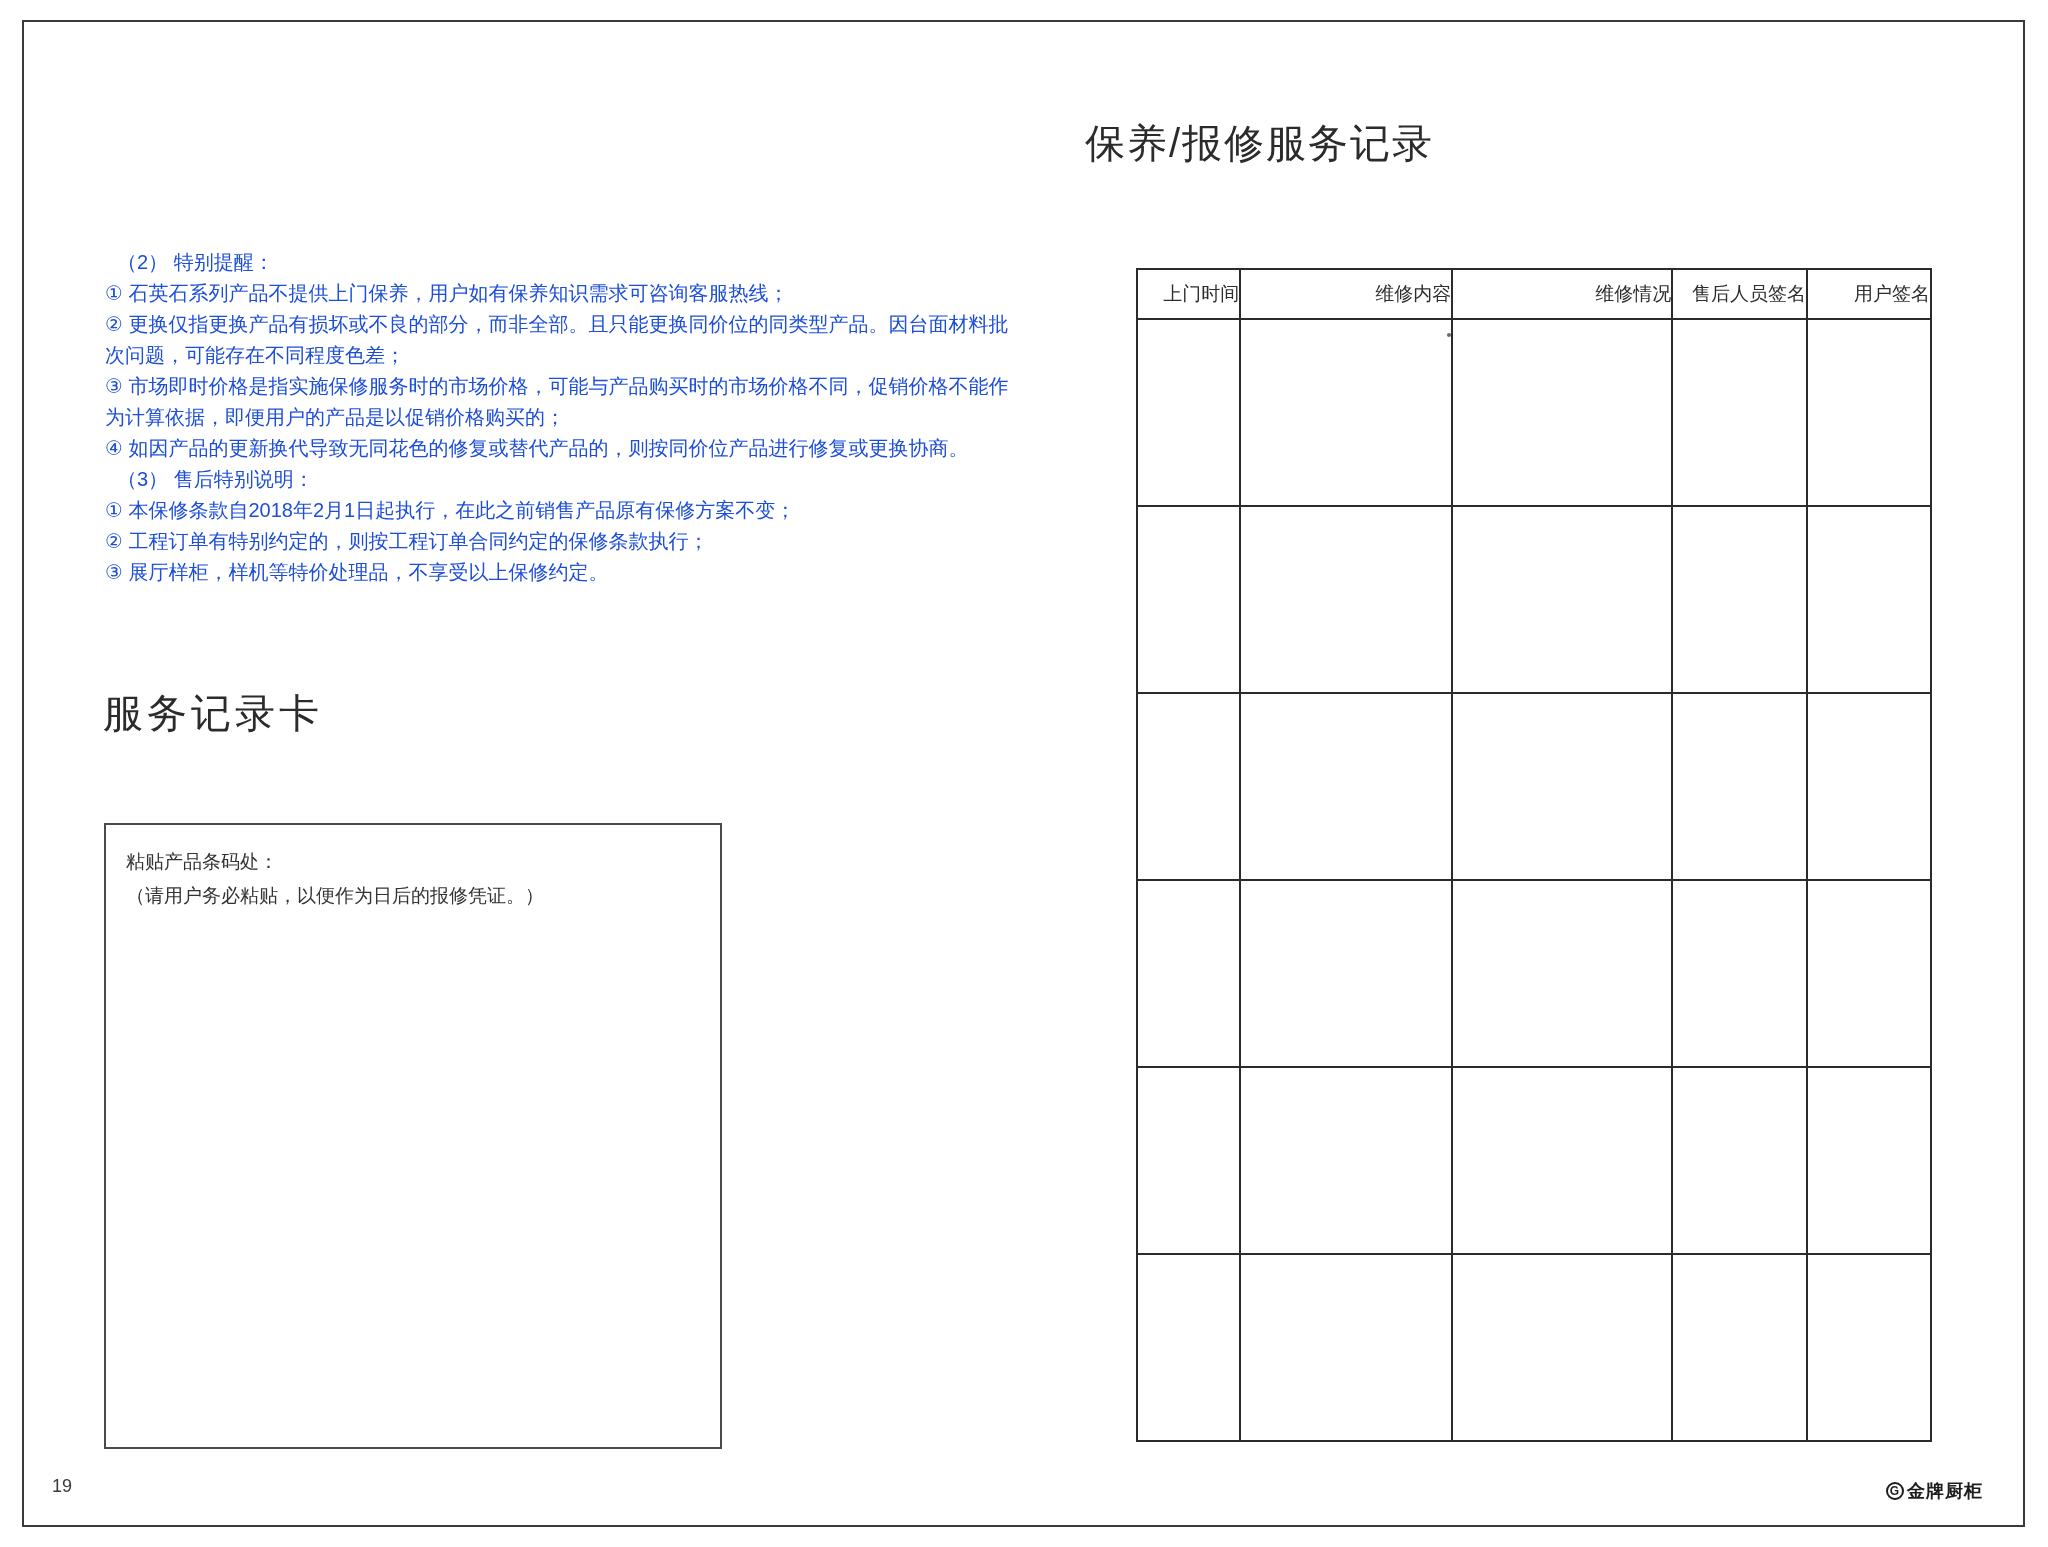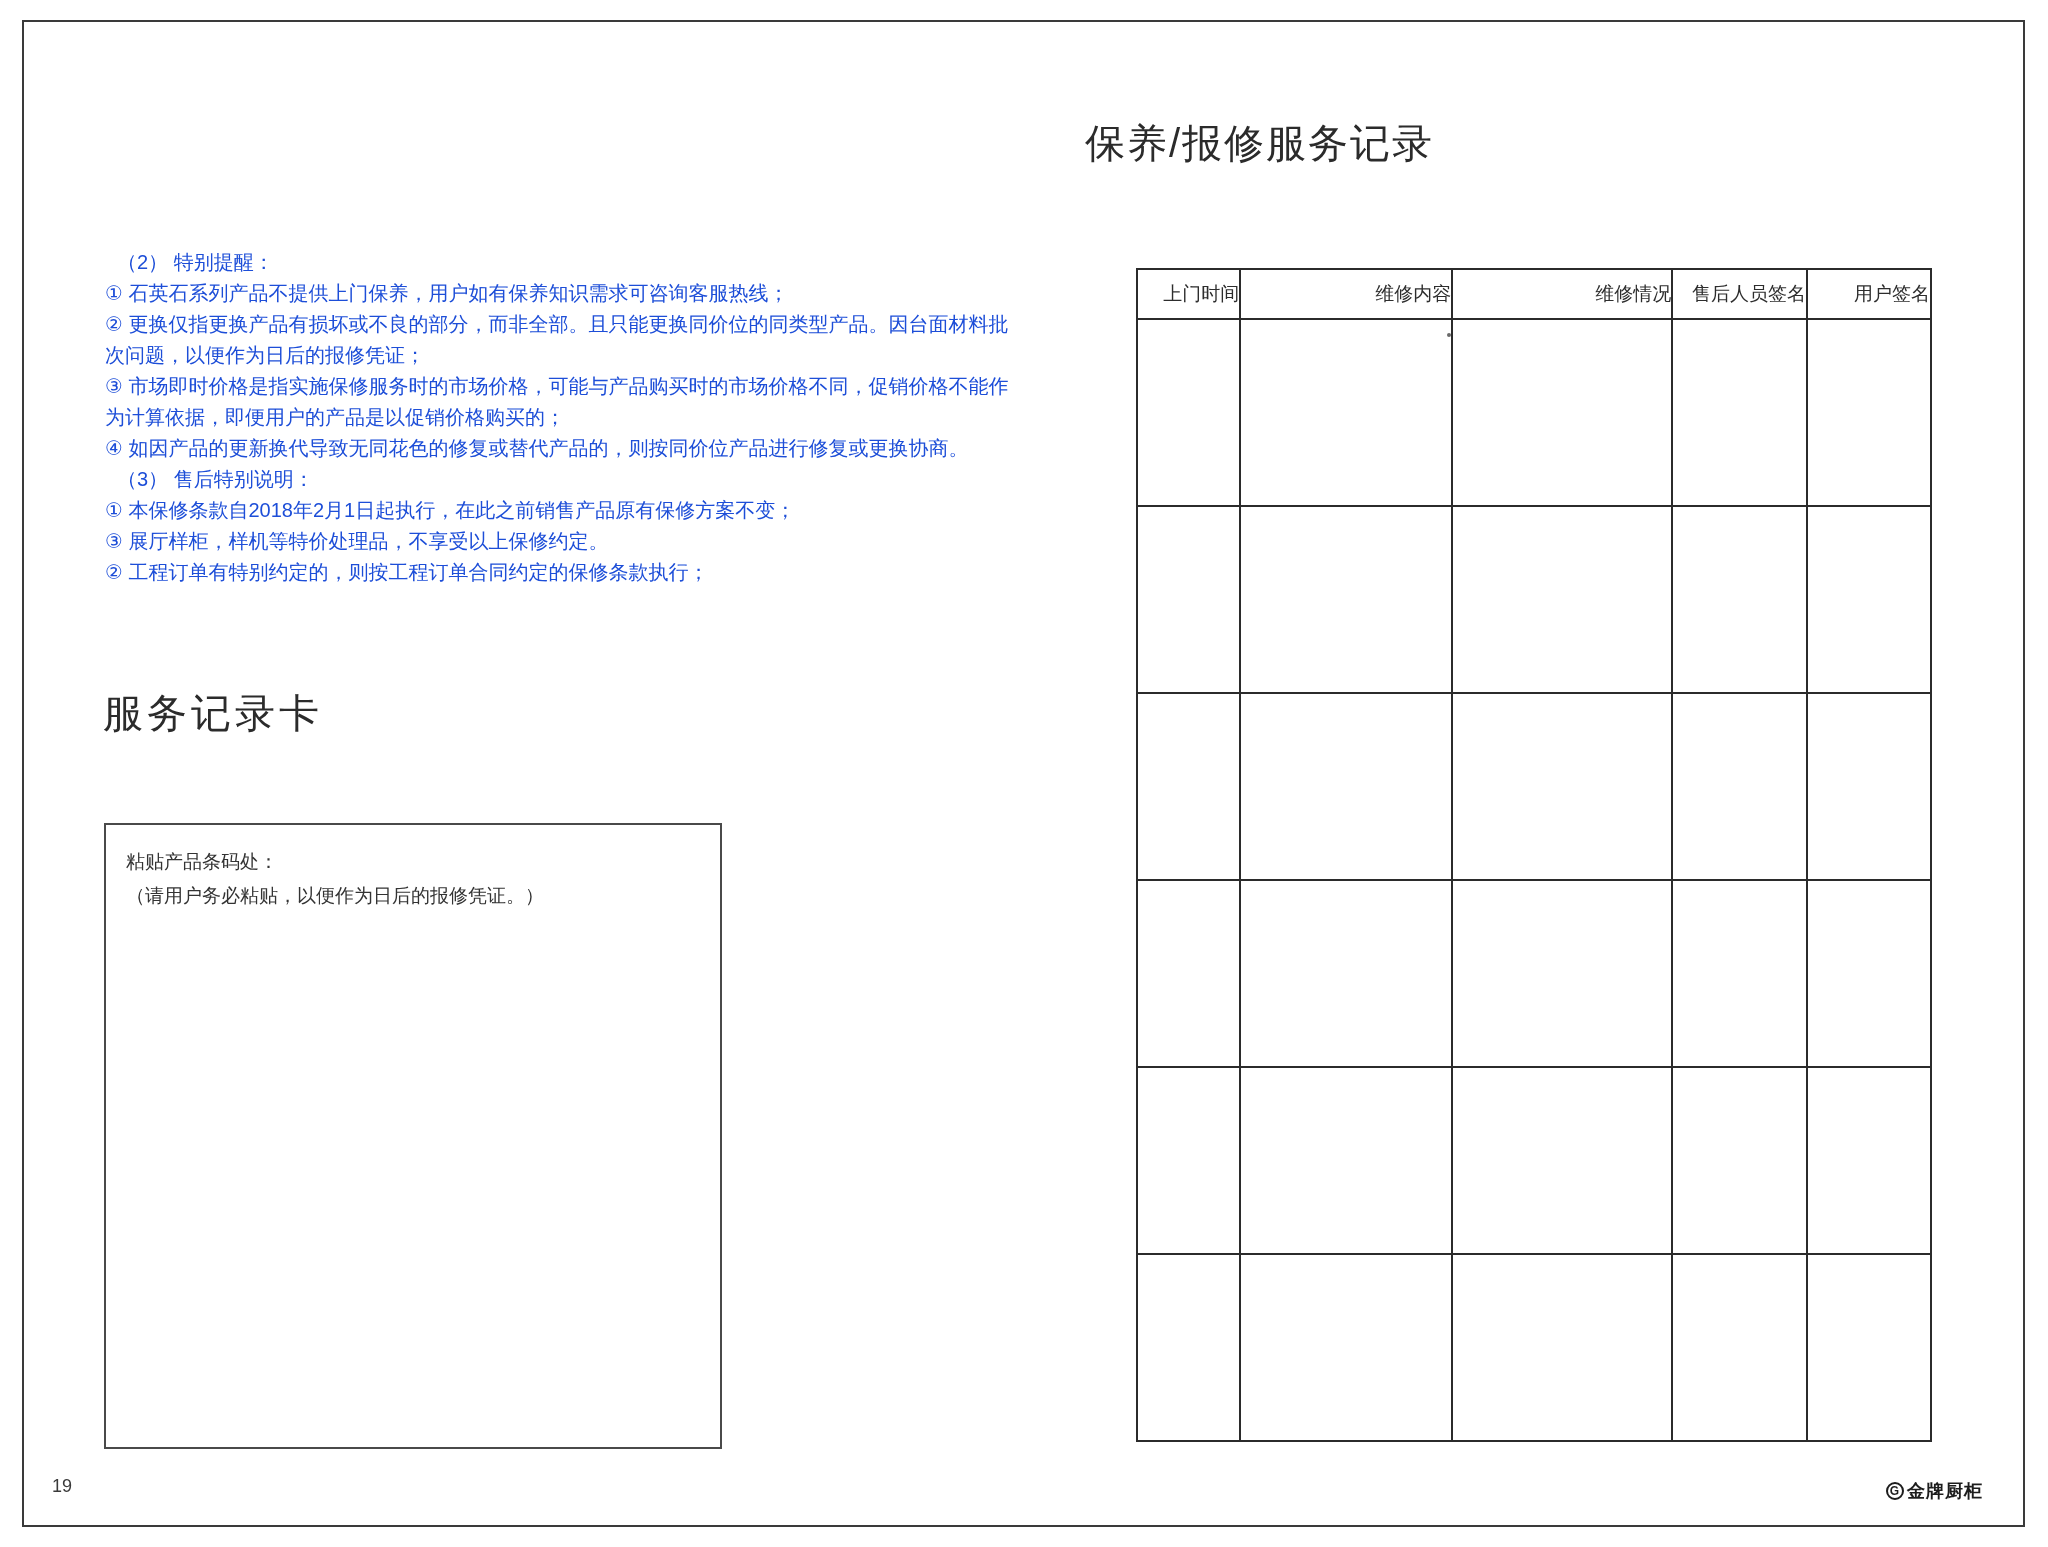--- a/index.html
+++ b/index.html
@@ -100,28 +100,28 @@
 <body>
 
 <div class="page">
 
   <div class="frame"></div>
 
   <div class="notes">
       <div class="note-line indent">（2） 特别提醒：</div>
       <div class="note-line">① 石英石系列产品不提供上门保养，用户如有保养知识需求可咨询客服热线；</div>
       <div class="note-line">② 更换仅指更换产品有损坏或不良的部分，而非全部。且只能更换同价位的同类型产品。因台面材料批</div>
-      <div class="note-line">次问题，以便作为日后的报修凭证；</div>
+      <div class="note-line">次问题，可能存在不同程度色差；</div>
       <div class="note-line">③ 市场即时价格是指实施保修服务时的市场价格，可能与产品购买时的市场价格不同，促销价格不能作</div>
       <div class="note-line">为计算依据，即便用户的产品是以促销价格购买的；</div>
       <div class="note-line">④ 如因产品的更新换代导致无同花色的修复或替代产品的，则按同价位产品进行修复或更换协商。</div>
       <div class="note-line indent">（3） 售后特别说明：</div>
       <div class="note-line">① 本保修条款自2018年2月1日起执行，在此之前销售产品原有保修方案不变；</div>
+      <div class="note-line">② 工程订单有特别约定的，则按工程订单合同约定的保修条款执行；</div>
       <div class="note-line">③ 展厅样柜，样机等特价处理品，不享受以上保修约定。</div>
-      <div class="note-line">② 工程订单有特别约定的，则按工程订单合同约定的保修条款执行；</div>
     </div>
 
   <h2 class="service-card-title">服务记录卡</h2>
 
   <div class="barcode-box">
     <div>粘贴产品条码处：</div>
     <div>（请用户务必粘贴，以便作为日后的报修凭证。）</div>
   </div>
 
   <h1 class="record-title">保养/报修服务记录</h1>

